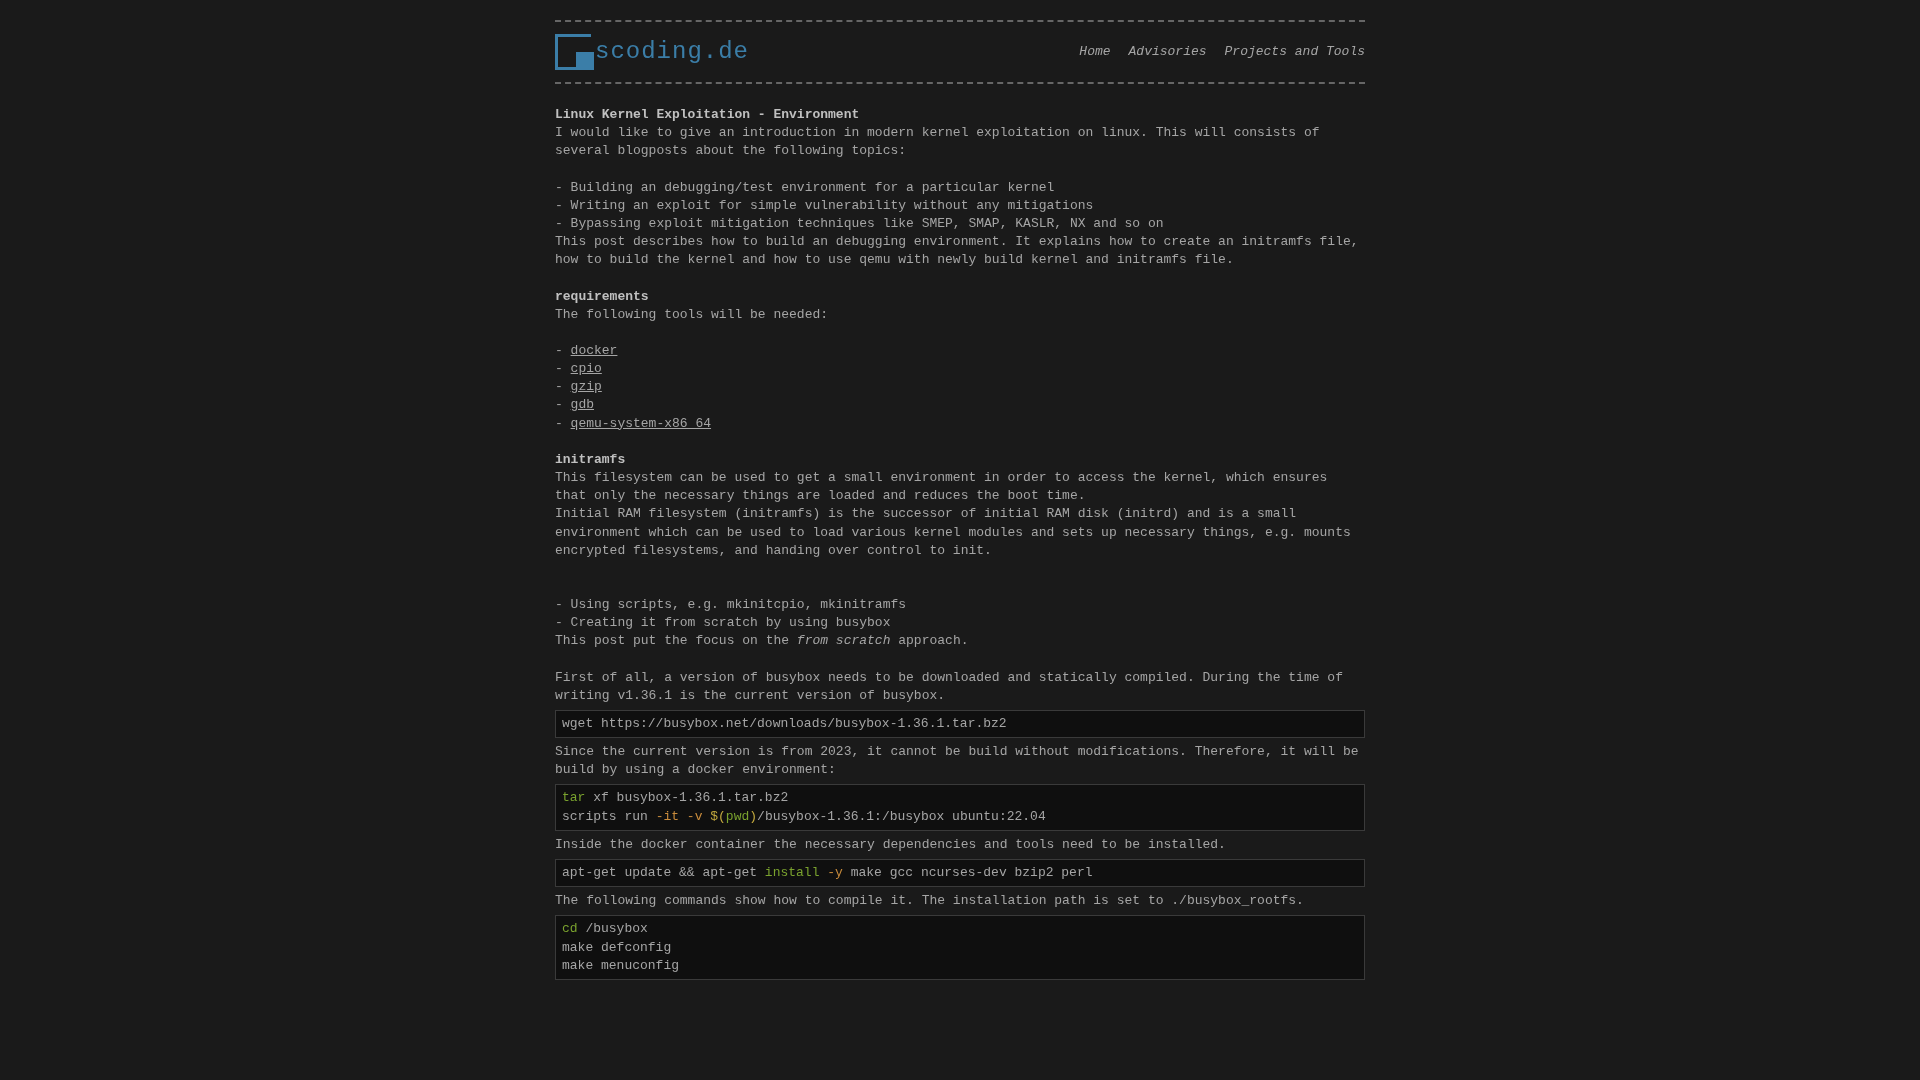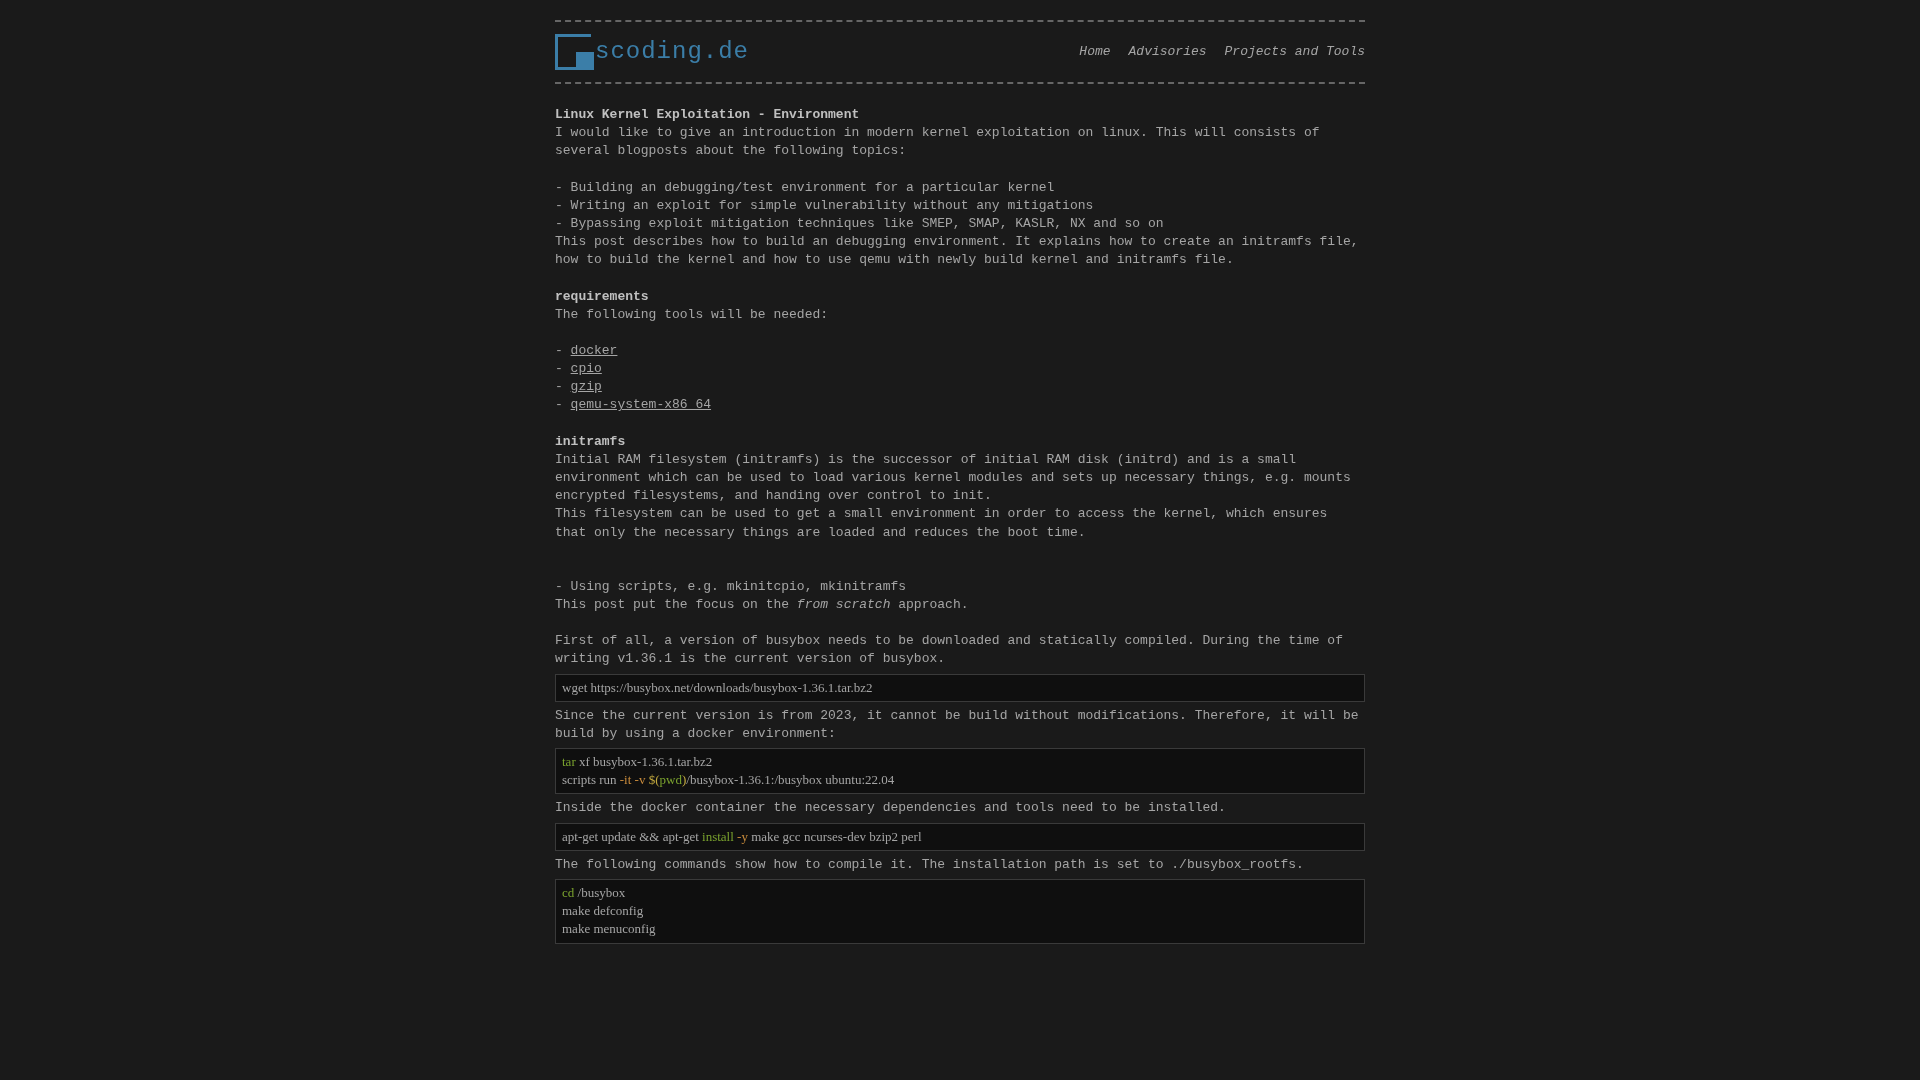--- a/index.html
+++ b/index.html
@@ -88,21 +88,20 @@
     .italic {
       font-style: italic;
     }
     .code-block {
       background: #0f0f0f;
       border: 1px solid #3a3a3a;
       padding: 4px 6px;
       margin: 5px 0;
       white-space: pre;
       overflow-x: auto;
-      font-family: Liberation Serif, serif;
     }
     .tk-green { color: #7aa22e; }
     .tk-orange { color: #c88b3c; }
     .tk-yellow { color: #c3a93e; }
   </style>
 </head>
 <body>
 
 <div class="container">
   <hr class="divider">
@@ -128,29 +127,31 @@
     <p>- Bypassing exploit mitigation techniques like SMEP, SMAP, KASLR, NX and so on</p>
     <p>This post describes how to build an debugging environment. It explains how to create an initramfs file, how to build the kernel and how to use qemu with newly build kernel and initramfs file.</p>
     <div class="spacer"></div>
 
     <p class="bold-heading">requirements</p>
     <p>The following tools will be needed:</p>
     <div class="spacer"></div>
     <p>- <span class="link">docker</span></p>
     <p>- <span class="link">cpio</span></p>
     <p>- <span class="link">gzip</span></p>
+    <p>- <span class="link">gdb</span></p>
     <p>- <span class="link">qemu-system-x86_64</span></p>
     <div class="spacer"></div>
 
     <p class="bold-heading">initramfs</p>
+    <p>This filesystem can be used to get a small environment in order to access the kernel, which ensures that only the necessary things are loaded and reduces the boot time.</p>
     <p>Initial RAM filesystem (initramfs) is the successor of initial RAM disk (initrd) and is a small environment which can be used to load various kernel modules and sets up necessary things, e.g. mounts encrypted filesystems, and handing over control to init.</p>
-    <p>This filesystem can be used to get a small environment in order to access the kernel, which ensures that only the necessary things are loaded and reduces the boot time.</p>
     <div class="spacer"></div>
     <div class="spacer"></div>
     <p>- Using scripts, e.g. mkinitcpio, mkinitramfs</p>
+    <p>- Creating it from scratch by using busybox</p>
     <p><span>This post put the focus on the </span><span class="italic">from scratch</span><span> approach.</span></p>
     <div class="spacer"></div>
     <p>First of all, a version of busybox needs to be downloaded and statically compiled. During the time of writing v1.36.1 is the current version of busybox.</p>
 
     <div class="code-block"><span>wget https://busybox.net/downloads/busybox-1.36.1.tar.bz2</span></div>
 
     <p>Since the current version is from 2023, it cannot be build without modifications. Therefore, it will be build by using a docker environment:</p>
 
     <div class="code-block"><span class="tk-green">tar</span><span> xf busybox-1.36.1.tar.bz2</span>
 <span>scripts run </span><span class="tk-orange">-it</span><span> </span><span class="tk-orange">-v</span><span class="tk-yellow"> $(</span><span class="tk-green">pwd</span><span class="tk-yellow">)</span><span>/busybox-1.36.1:/busybox ubuntu:22.04</span></div>

